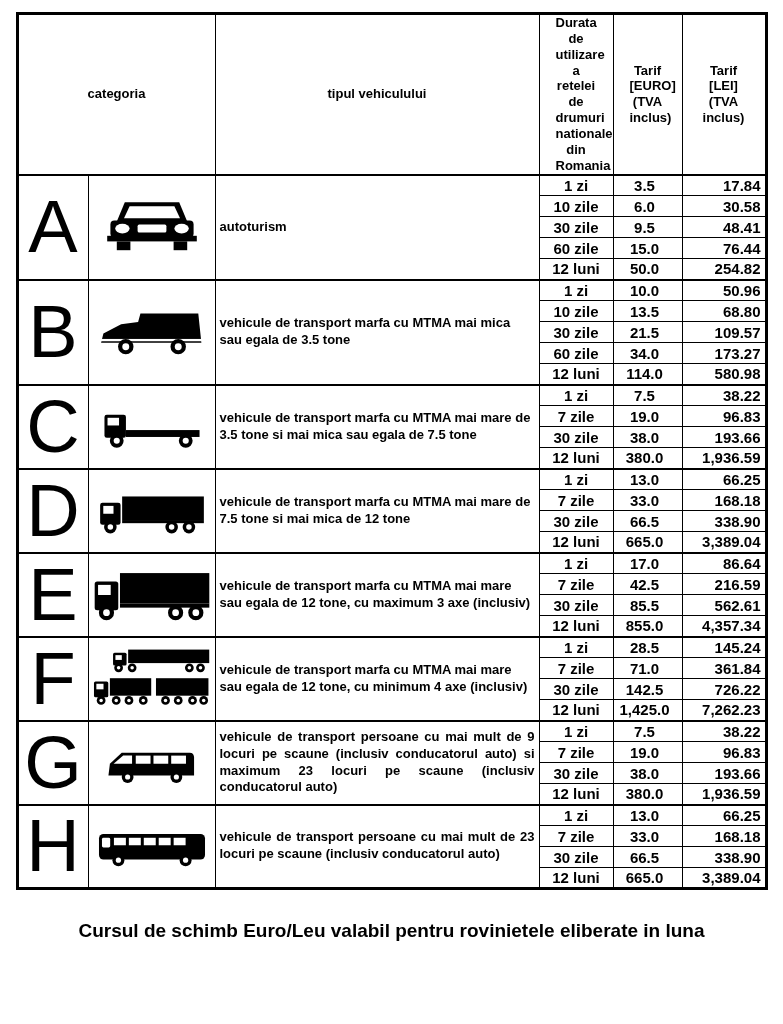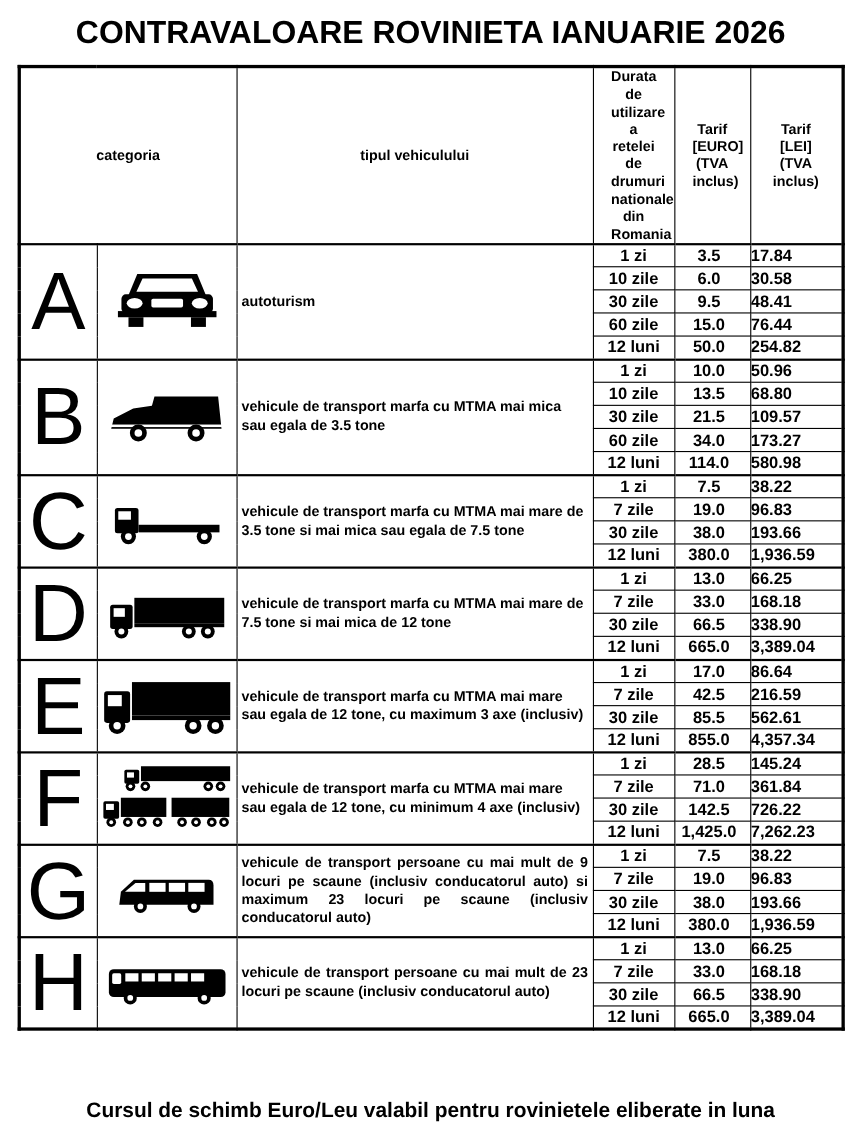--- a/index.html
+++ b/index.html
@@ -61,36 +61,35 @@
   td.dur, td.euro, td.lei {
     height: 21px;
     font-size: 15px;
     font-weight: bold;
     vertical-align: middle;
     padding: 0;
     white-space: nowrap;
   }
   td.dur { text-align: center; }
   td.euro { text-align: center; padding-right: 6px; }
-  td.lei { text-align: left; padding-right: 4px; }
+  td.lei { text-align: right; padding-right: 4px; }
   tr.cat-start td { border-top: 2px solid #000; }
   .footer {
-    margin-top: 58px;
+    margin-top: 26px;
     text-align: center;
     font-size: 19px;
     font-weight: bold;
     line-height: 1.55;
   }
 </style>
 </head>
 <body>
 
 <div class="page">
 
-  <div class="title">CONTRAVALOARE ROVINIETA IANUARIE 2026</div>
 
   <table class="price-table">
     <colgroup>
       <col style="width:71px">
         <col style="width:127px">
         <col style="width:324px">
       <col style="width:74px">
         <col style="width:69px">
         <col style="width:84px">
     </colgroup>

